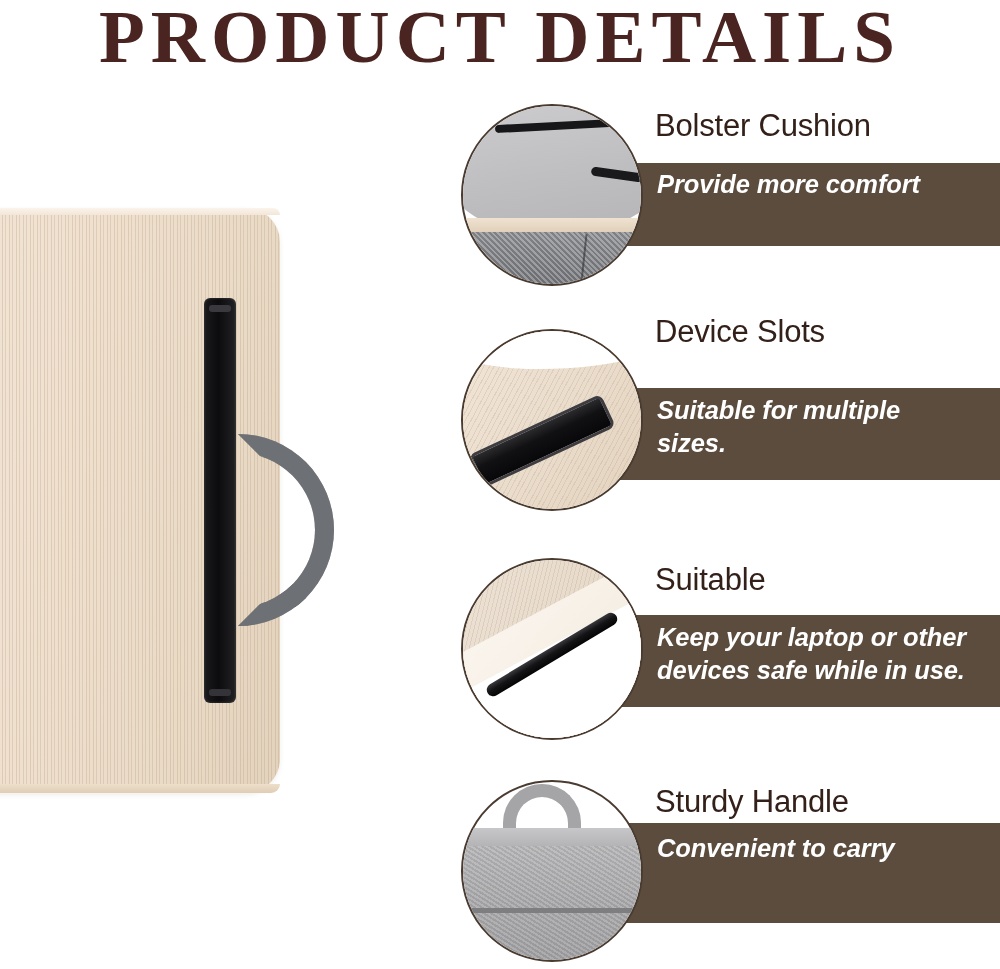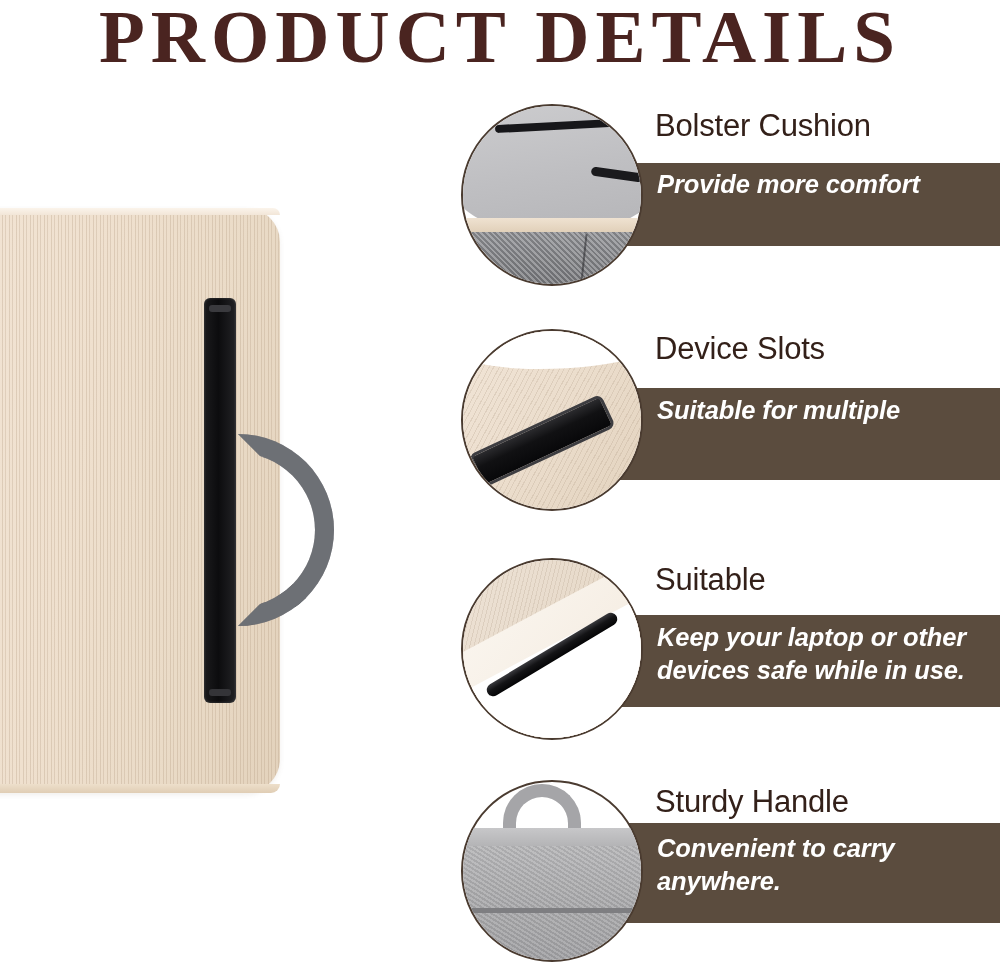--- a/index.html
+++ b/index.html
@@ -355,23 +355,24 @@
 
   <div class="feature" style="top:0;">
     <div class="banner" style="left:540px; top:388px; width:460px; height:92px;"></div>
     <div class="circle" style="left:461px; top:329px;">
       <div class="ph ph-slot">
         <div class="wood"></div>
         <div class="boardedge"></div>
         <div class="slot"></div>
       </div>
     </div>
-    <div class="heading" style="left:655px; top:331px;">Device Slots</div>
+    <div class="heading" style="left:655px; top:314px;">Device Slots</div>
     <div class="desc" style="left:657px; top:394px; width:330px;">
       <div>Suitable for multiple</div>
+      <div>sizes.</div>
     </div>
   </div>
 
   <div class="feature" style="top:0;">
     <div class="banner" style="left:540px; top:615px; width:460px; height:92px;"></div>
     <div class="circle" style="left:461px; top:558px;">
       <div class="ph ph-stopper">
         <div class="wood"></div>
         <div class="lowerlip"></div>
         <div class="whitegap"></div>
@@ -392,17 +393,16 @@
         <div class="handle-arc"></div>
         <div class="handle-arc-in"></div>
         <div class="bag"></div>
         <div class="bagtop"></div>
         <div class="bagseam"></div>
       </div>
     </div>
     <div class="heading" style="left:655px; top:784px;">Sturdy Handle</div>
     <div class="desc" style="left:657px; top:832px; width:330px;">
       <div>Convenient to carry</div>
-      <div>anywhere.</div>
     </div>
   </div>
 
 </div>
 
 </body></html>

